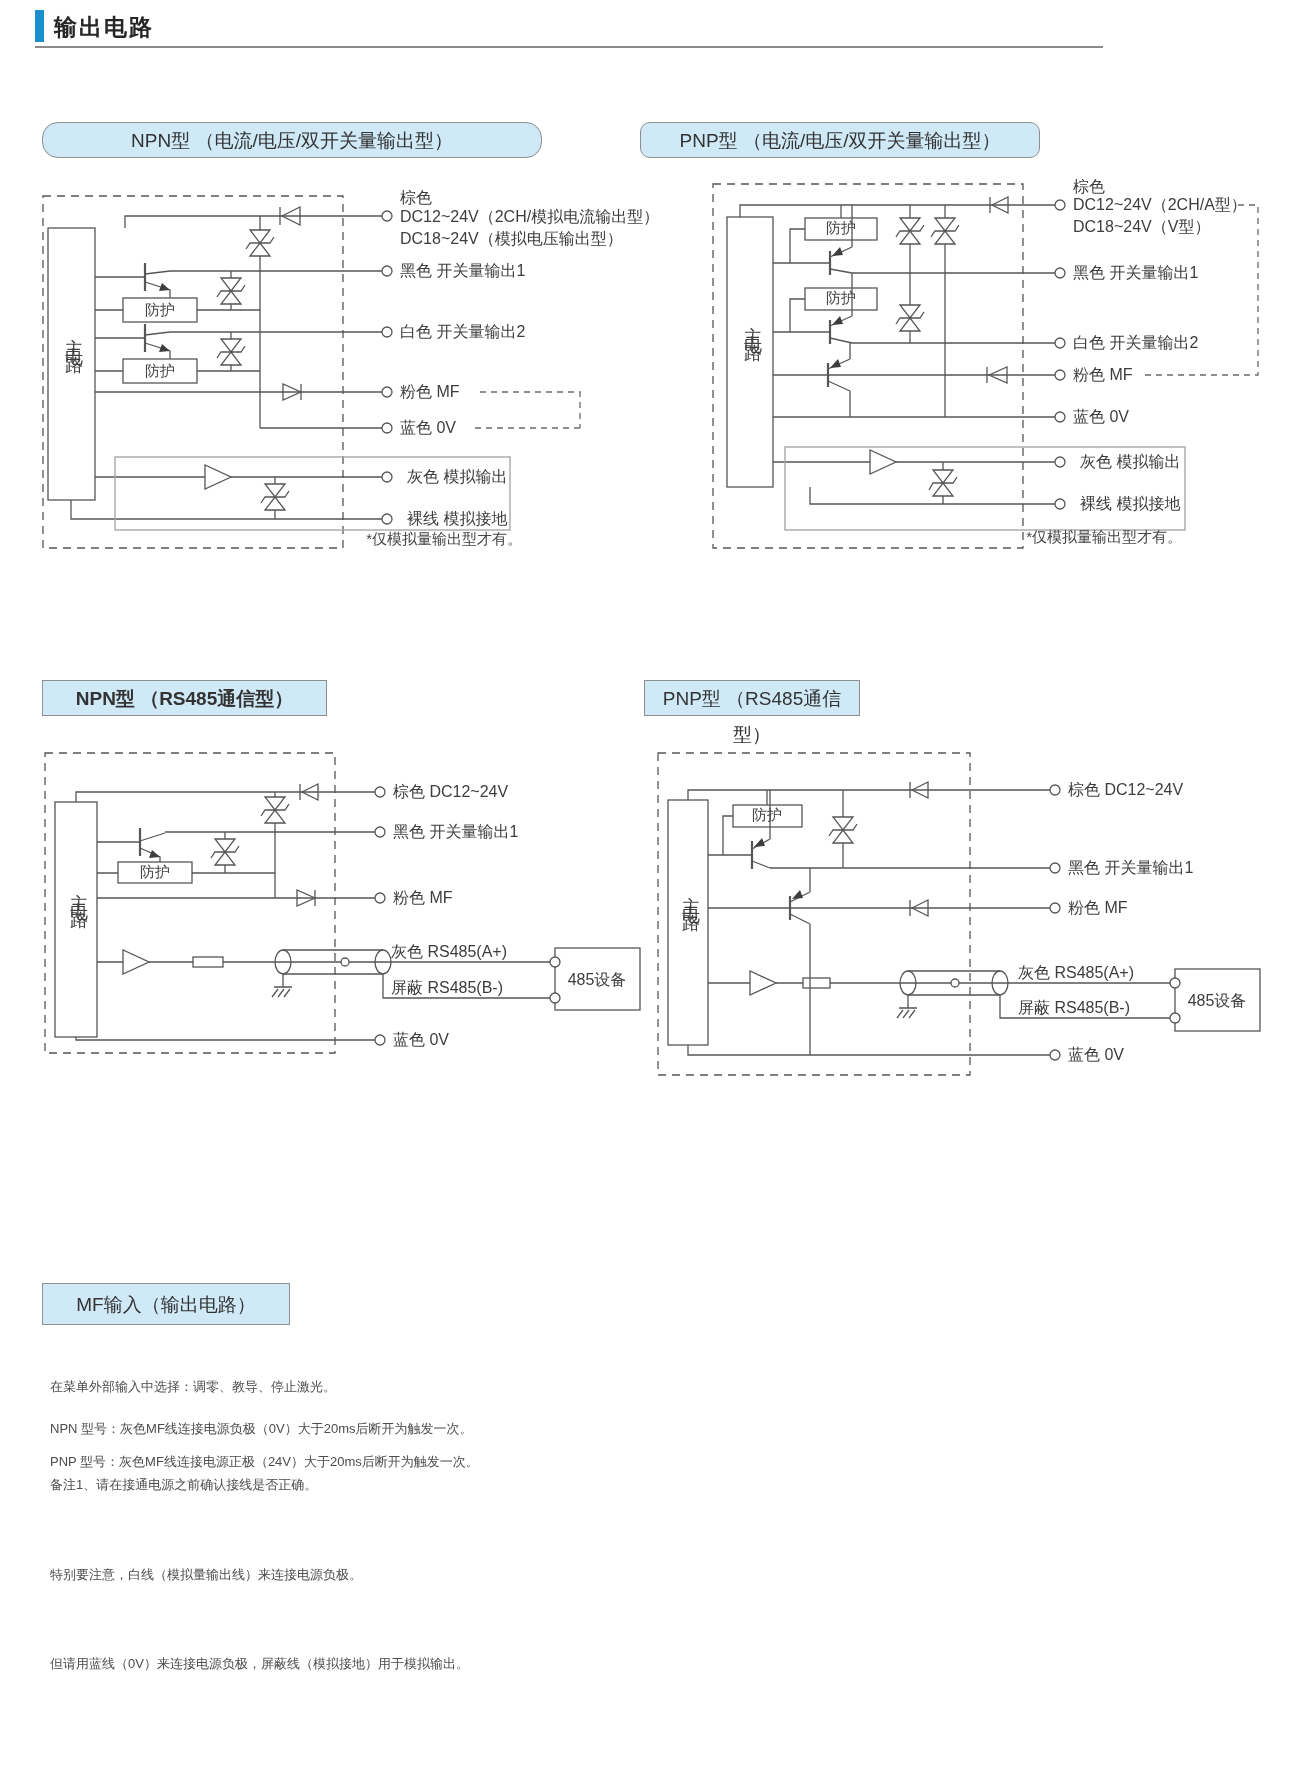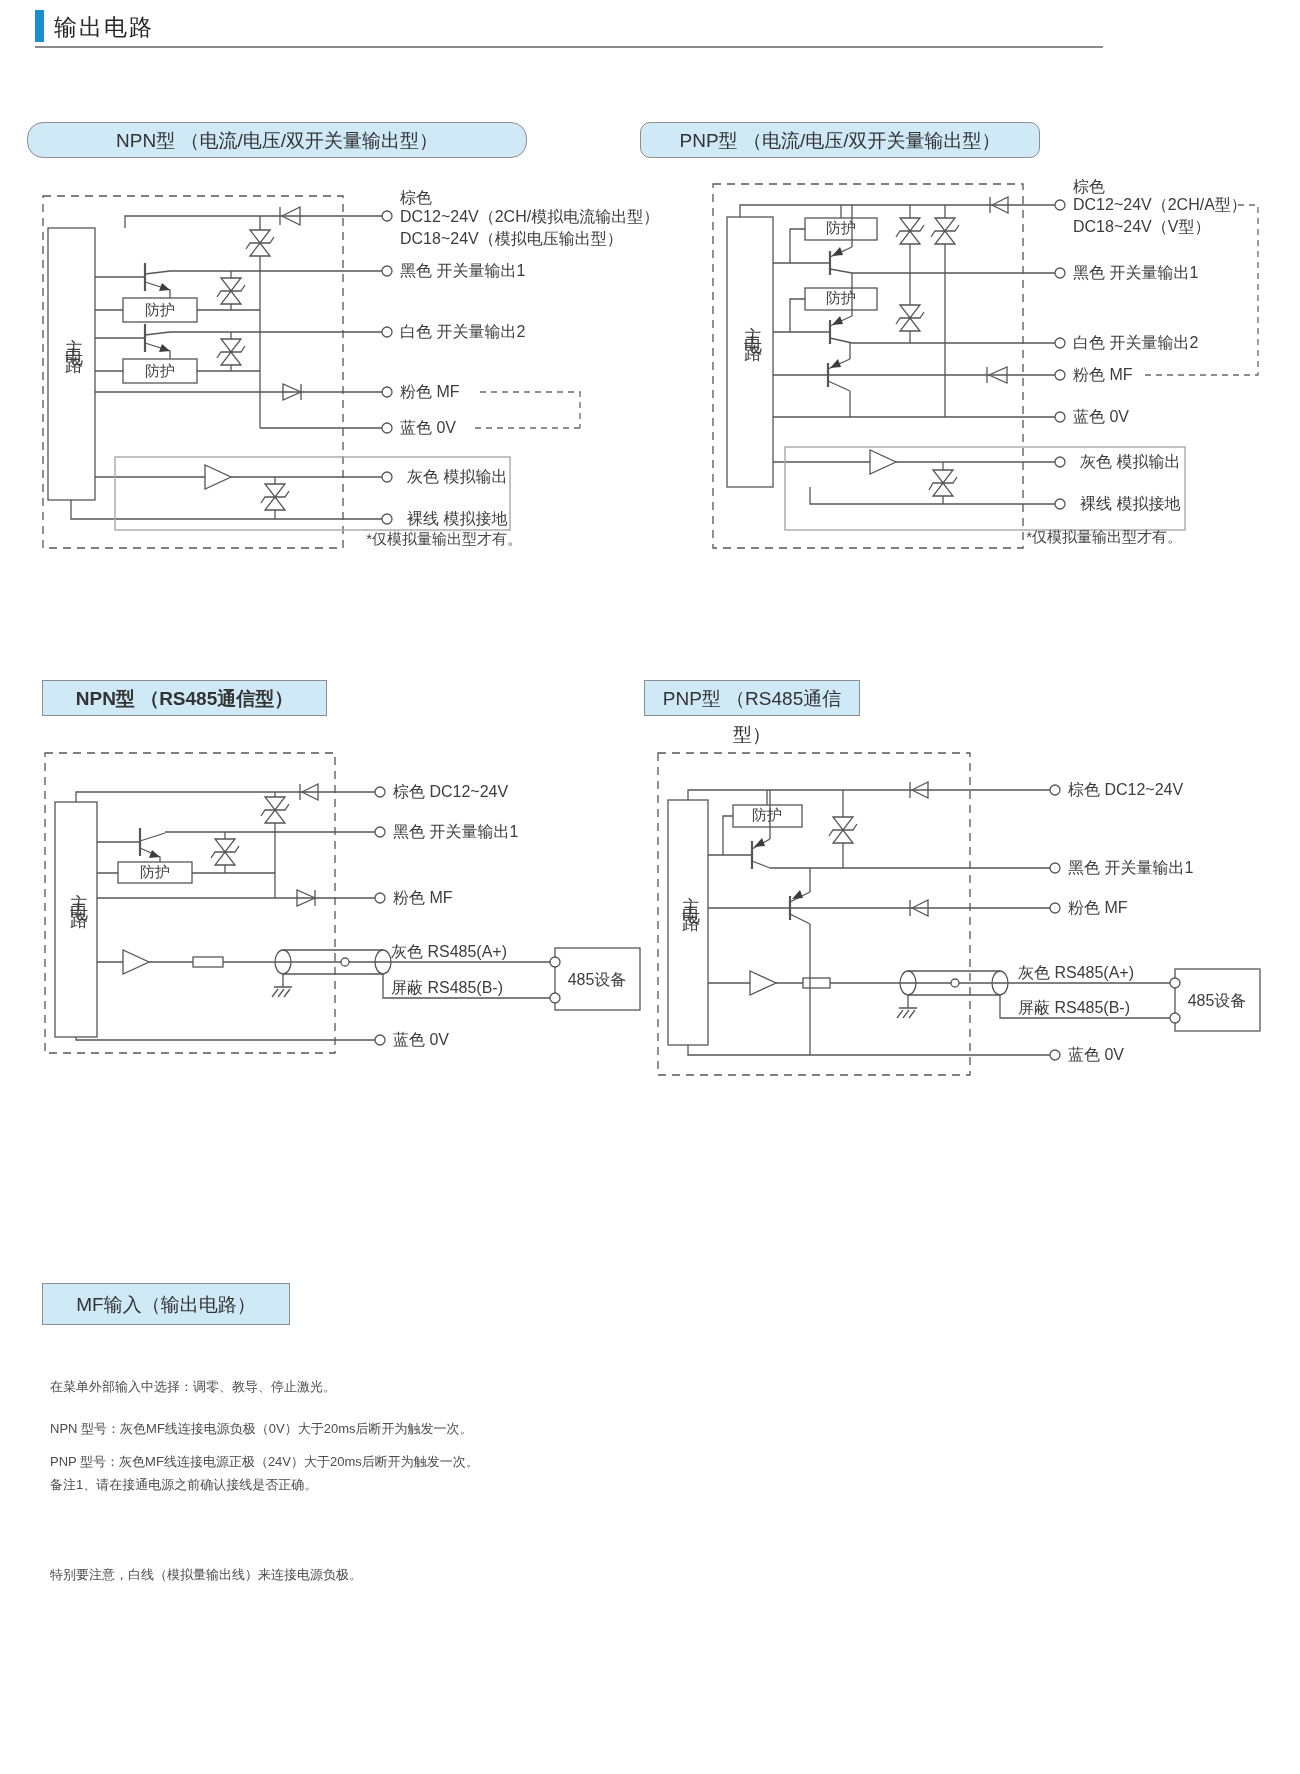--- a/index.html
+++ b/index.html
@@ -1,40 +1,40 @@
 <!DOCTYPE html>
 <html><head>
 <meta charset="utf-8">
 <style>
   html,body{margin:0;padding:0;background:#fff;}
   .page{position:relative;width:1300px;height:1774px;background:#fff;overflow:hidden;
         font-family:"Liberation Sans",sans-serif;color:#3d3d3d;}
   .hdr-bar{position:absolute;left:35px;top:10px;width:9px;height:32px;background:#1a8fd0;}
-  .hdr-title{position:absolute;left:54px;top:12px;font-size:23px;font-weight:normal;color:#262626;letter-spacing:2px;}
+  .hdr-title{position:absolute;left:54px;top:12px;font-size:23px;font-weight:bold;color:#262626;letter-spacing:2px;}
   .hdr-rule{position:absolute;left:35px;top:46px;width:1068px;height:2px;background:#8a8a8a;}
   .ttlbox{position:absolute;height:36px;line-height:36px;text-align:center;font-size:19px;color:#333;
           background:#cfe9f7;border:1px solid #8e8e8e;box-sizing:border-box;}
   .vtext{position:absolute;writing-mode:vertical-lr;text-orientation:upright;font-size:18px;
          letter-spacing:9px;color:#3f3f3f;}
   .para{position:absolute;left:50px;font-size:13px;color:#4c4c4c;white-space:nowrap;}
   svg.circ{position:absolute;}
   svg.circ text{font-family:"Liberation Sans",sans-serif;font-size:16px;fill:#3d3d3d;}
   svg.circ text.small{font-size:15px;fill:#474747;}
   svg.circ text.note{font-size:15px;fill:#454545;}
 </style>
 </head>
 <body>
 
 <div class="page">
 
   <div class="hdr-bar"></div>
   <div class="hdr-title">输出电路</div>
   <div class="hdr-rule"></div>
 
-  <div class="ttlbox" style="left:27px;top:122px;width:500px;border-radius:16px;">NPN型 （电流/电压/双开关量输出型）</div>
+  <div class="ttlbox" style="left:42px;top:122px;width:500px;border-radius:16px;">NPN型 （电流/电压/双开关量输出型）</div>
   <div class="ttlbox" style="left:640px;top:122px;width:400px;border-radius:10px;">PNP型 （电流/电压/双开关量输出型）</div>
   <div class="ttlbox" style="left:42px;top:680px;width:285px;font-weight:bold;">NPN型 （RS485通信型）</div>
   <div class="ttlbox" style="left:644px;top:680px;width:216px;">PNP型 （RS485通信型）</div>
 
   <svg class="circ" style="left:35px;top:170px" width="620" height="390" viewBox="0 0 620 390">
     <g stroke="#565656" stroke-width="1.3" fill="none">
       <rect x="8" y="26" width="300" height="352" stroke-dasharray="8 6"></rect>
       <rect x="13" y="58" width="47" height="272"></rect>
       <path d="M90,58 V46 H347 M225,46 V60 M225,86 V258 M135,101 H347
         M60,107 H110 M110,104 L135,101 M110,112 L135,120 V128 M60,140 H88 M162,140 H225
@@ -258,14 +258,15 @@
   <div class="vtext" style="left:67px;top:879px">主电路</div>
   <div class="vtext" style="left:679px;top:882px">主电路</div>
 
   <div class="ttlbox" style="left:42px;top:1283px;width:248px;height:42px;line-height:42px;">MF输入（输出电路）</div>
 
   <div class="para" style="top:1378px">在菜单外部输入中选择：调零、教导、停止激光。</div>
   <div class="para" style="top:1420px">NPN 型号：灰色MF线连接电源负极（0V）大于20ms后断开为触发一次。</div>
   <div class="para" style="top:1453px">PNP 型号：灰色MF线连接电源正极（24V）大于20ms后断开为触发一次。</div>
   <div class="para" style="top:1476px">备注1、请在接通电源之前确认接线是否正确。</div>
   <div class="para" style="top:1566px">特别要注意，白线（模拟量输出线）来连接电源负极。</div>
+  <div class="para" style="top:1655px">但请用蓝线（0V）来连接电源负极，屏蔽线（模拟接地）用于模拟输出。</div>
 
 </div>
 
 </body></html>

